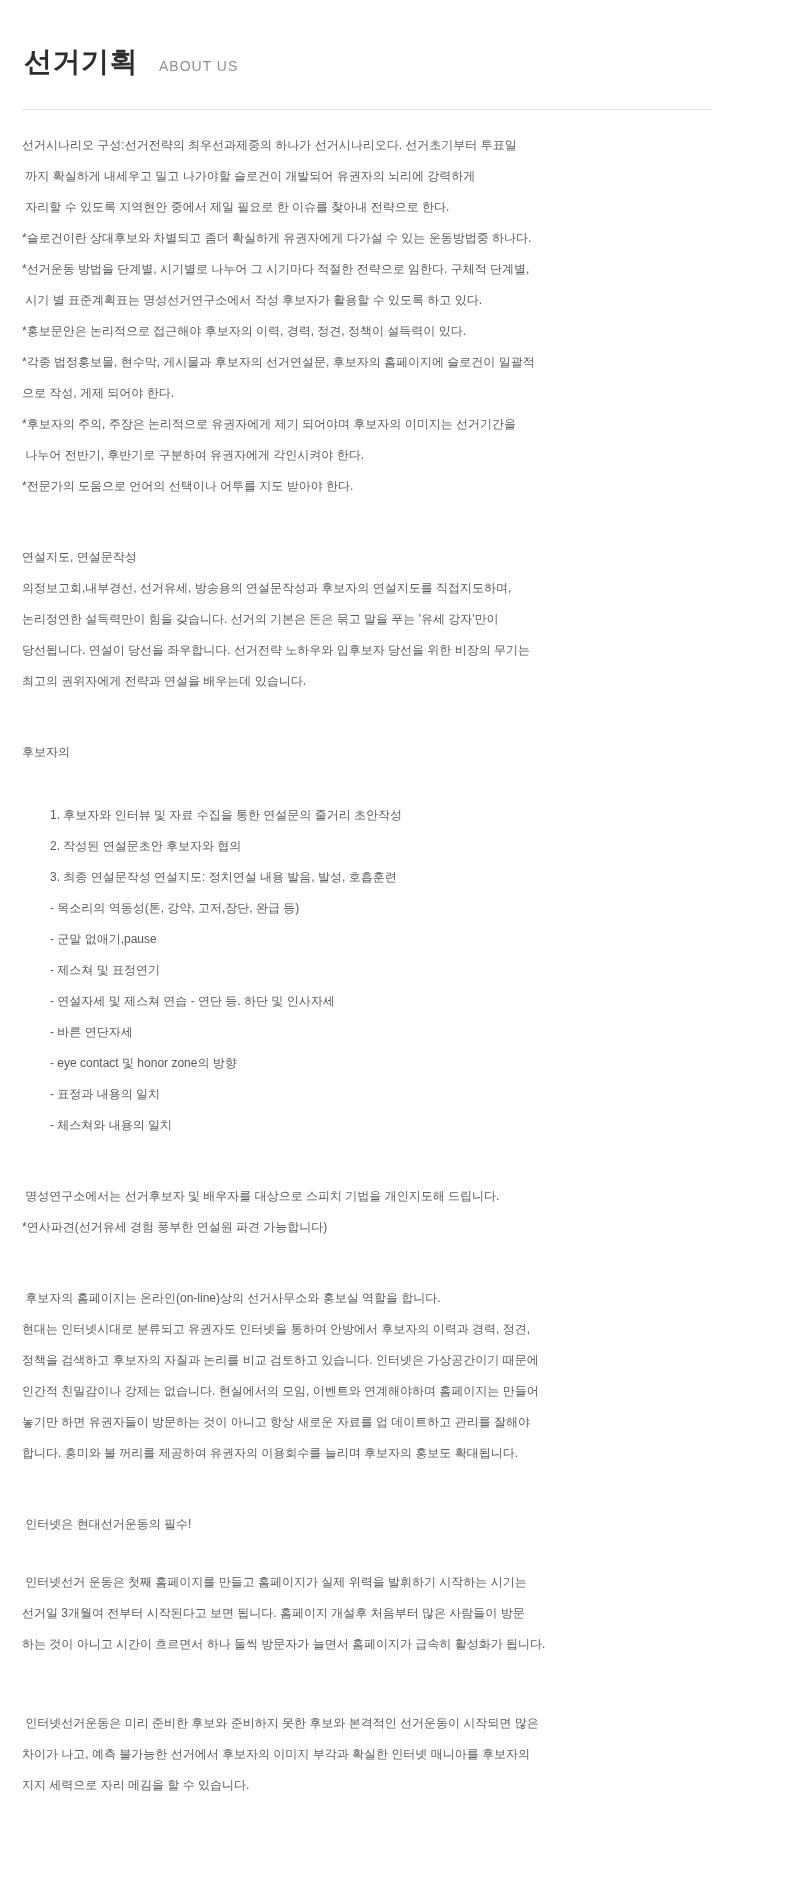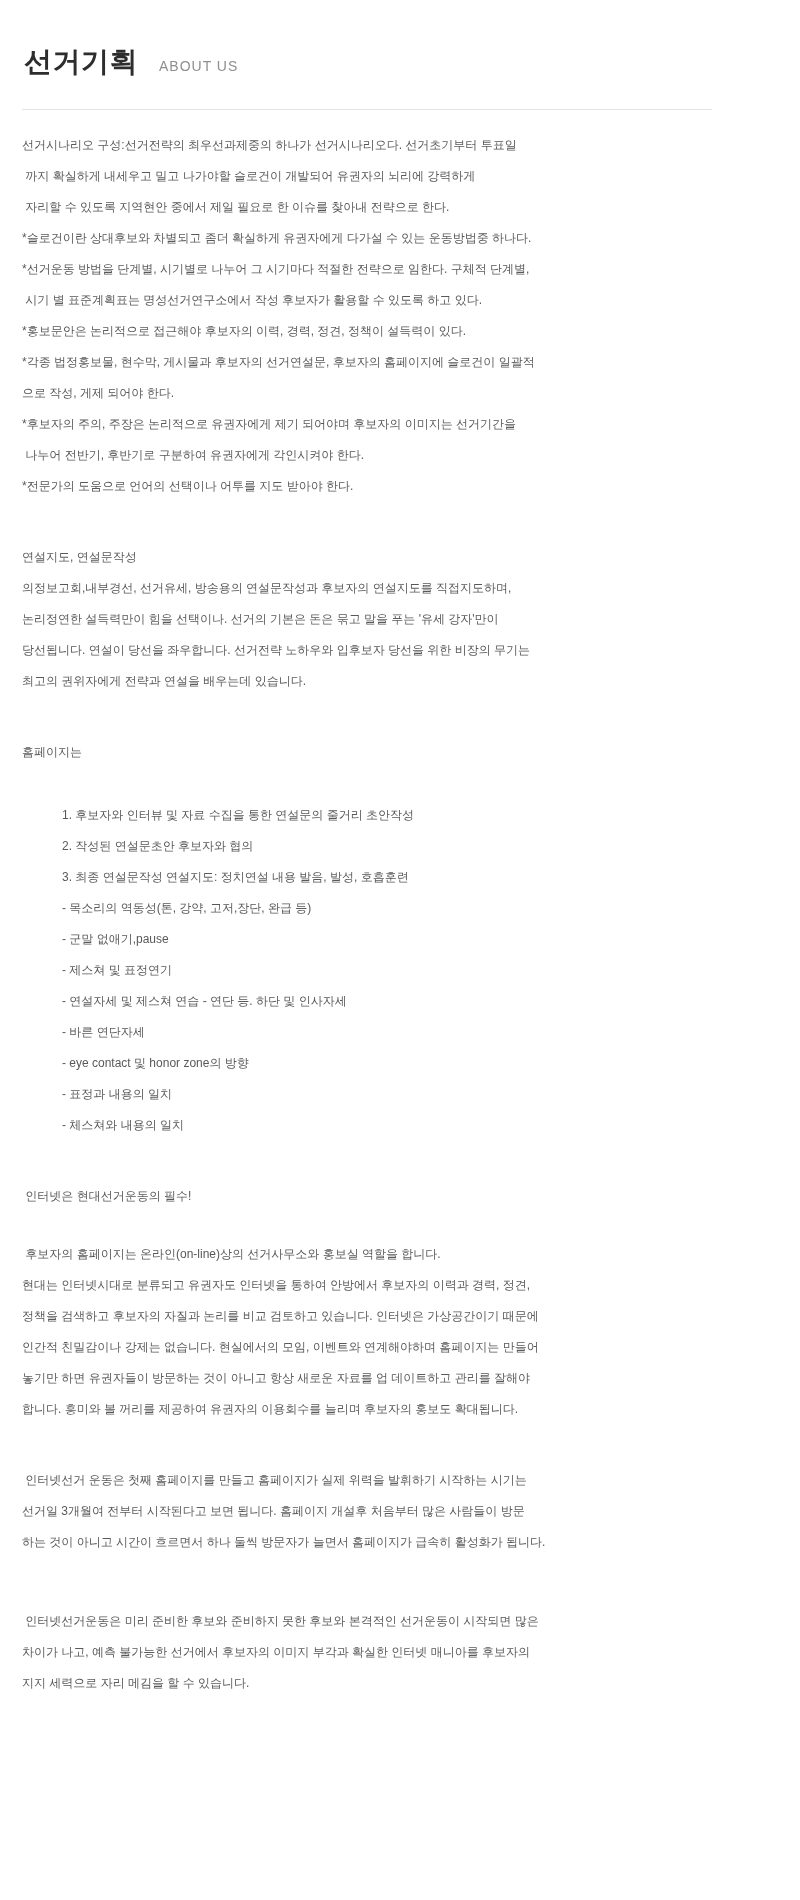--- a/index.html
+++ b/index.html
@@ -50,21 +50,21 @@
     font-size: 12px;
     line-height: 31px;
     color: #595959;
     white-space: pre-wrap;
     word-break: keep-all;
   }
   .heading-line {
     margin-bottom: 32px;
   }
   .list-block {
-    margin-left: 40px;
+    margin-left: 28px;
   }
   .internet-heading {
     margin-bottom: 27px;
   }
   .tight {
     margin-bottom: 48px;
   }
   .last {
     margin-bottom: 16px;
   }
@@ -91,47 +91,49 @@
  시기 별 표준계획표는 명성선거연구소에서 작성 후보자가 활용할 수 있도록 하고 있다.
 *홍보문안은 논리적으로 접근해야 후보자의 이력, 경력, 정견, 정책이 설득력이 있다.
 *각종 법정홍보물, 현수막, 게시물과 후보자의 선거연설문, 후보자의 홈페이지에 슬로건이 일괄적
 으로 작성, 게제 되어야 한다.
 *후보자의 주의, 주장은 논리적으로 유권자에게 제기 되어야며 후보자의 이미지는 선거기간을
  나누어 전반기, 후반기로 구분하여 유권자에게 각인시켜야 한다.
 *전문가의 도움으로 언어의 선택이나 어투를 지도 받아야 한다.</p>
 
     <p class="text">연설지도, 연설문작성
 의정보고회,내부경선, 선거유세, 방송용의 연설문작성과 후보자의 연설지도를 직접지도하며,
-논리정연한 설득력만이 힘을 선택이나. 선거의 기본은 돈은 묶고 말을 푸는 '유세 강자'만이
+논리정연한 설득력만이 힘을 갖습니다. 선거의 기본은 돈은 묶고 말을 푸는 '유세 강자'만이
 당선됩니다. 연설이 당선을 좌우합니다. 선거전략 노하우와 입후보자 당선을 위한 비장의 무기는
 최고의 권위자에게 전략과 연설을 배우는데 있습니다.</p>
 
-    <p class="text heading-line">홈페이지는</p>
+    <p class="text heading-line">후보자의</p>
 
     <p class="text list-block">1. 후보자와 인터뷰 및 자료 수집을 통한 연설문의 줄거리 초안작성
 2. 작성된 연설문초안 후보자와 협의
 3. 최종 연설문작성 연설지도: 정치연설 내용 발음, 발성, 호흡훈련
 - 목소리의 역동성(톤, 강약, 고저,장단, 완급 등)
 - 군말 없애기,pause
 - 제스쳐 및 표정연기
 - 연설자세 및 제스쳐 연습 - 연단 등. 하단 및 인사자세
 - 바른 연단자세
 - eye contact 및 honor zone의 방향
 - 표정과 내용의 일치
 - 체스쳐와 내용의 일치</p>
 
-
-    <p class="text internet-heading"> 인터넷은 현대선거운동의 필수!</p>
+    <p class="text"> 명성연구소에서는 선거후보자 및 배우자를 대상으로 스피치 기법을 개인지도해 드립니다.
+*연사파견(선거유세 경험 풍부한 연설원 파견 가능합니다)</p>
 
     <p class="text"> 후보자의 홈페이지는 온라인(on-line)상의 선거사무소와 홍보실 역할을 합니다.
 현대는 인터넷시대로 분류되고 유권자도 인터넷을 통하여 안방에서 후보자의 이력과 경력, 정견,
 정책을 검색하고 후보자의 자질과 논리를 비교 검토하고 있습니다. 인터넷은 가상공간이기 때문에
 인간적 친밀감이나 강제는 없습니다. 현실에서의 모임, 이벤트와 연계해야하며 홈페이지는 만들어
 놓기만 하면 유권자들이 방문하는 것이 아니고 항상 새로운 자료를 업 데이트하고 관리를 잘해야
 합니다. 흥미와 볼 꺼리를 제공하여 유권자의 이용회수를 늘리며 후보자의 홍보도 확대됩니다.</p>
+
+    <p class="text internet-heading"> 인터넷은 현대선거운동의 필수!</p>
 
     <p class="text tight"> 인터넷선거 운동은 첫째 홈페이지를 만들고 홈페이지가 실제 위력을 발휘하기 시작하는 시기는
 선거일 3개월여 전부터 시작된다고 보면 됩니다. 홈페이지 개설후 처음부터 많은 사람들이 방문
 하는 것이 아니고 시간이 흐르면서 하나 둘씩 방문자가 늘면서 홈페이지가 급속히 활성화가 됩니다.</p>
 
     <p class="text last"> 인터넷선거운동은 미리 준비한 후보와 준비하지 못한 후보와 본격적인 선거운동이 시작되면 많은
 차이가 나고, 예측 불가능한 선거에서 후보자의 이미지 부각과 확실한 인터넷 매니아를 후보자의
 지지 세력으로 자리 메김을 할 수 있습니다.</p>
 
   </main>

